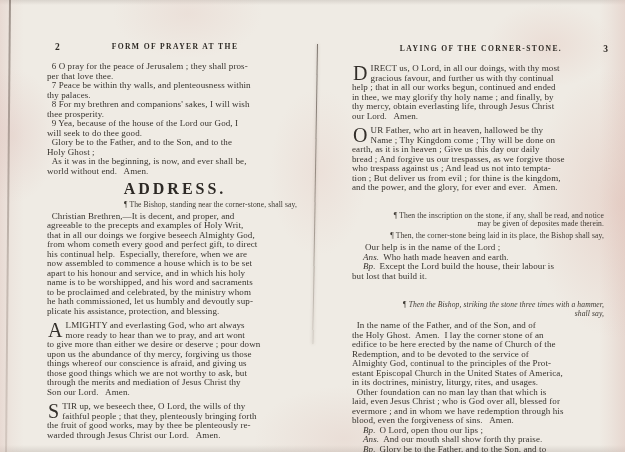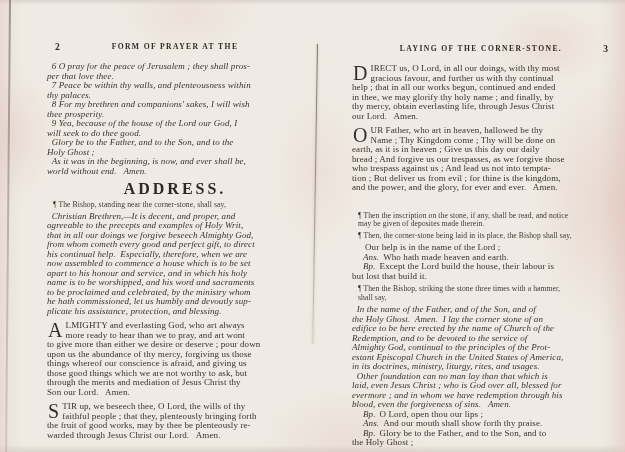--- a/index.html
+++ b/index.html
@@ -37,26 +37,26 @@
   }
   .page{position:absolute;font-size:9px;letter-spacing:0.1px;}
   .page-left{left:47px;top:42px;width:256px;}
   .page-right{left:352px;top:44px;width:258px;}
   .page-head{position:relative;height:12px;margin-bottom:8px;}
   .run-head{display:block;text-align:center;font-weight:bold;font-size:7.6px;letter-spacing:1.4px;color:#2f2b26;}
   .pg-num{position:absolute;top:0;font-weight:bold;font-size:9.5px;color:#2f2b26;}
   .pg-num-left{left:8px;}
   .pg-num-right{right:2px;}
   .tline{white-space:pre-wrap;line-height:9.5px;min-height:9.5px;}
-  .block{margin:0;font-style:italic;}
+  .block{margin:0;}
   .heading-address{
     text-align:center;font-weight:bold;font-size:16px;letter-spacing:3px;
     margin:4px 0 2px 0;color:#2d2925;
   }
-  .rubric{font-size:7.6px;line-height:8.5px;text-align:left;color:#3c3832;margin:3px 6px 2px 6px;}
+  .rubric{font-size:7.6px;line-height:8.5px;text-align:right;color:#3c3832;margin:3px 6px 2px 6px;}
   .rubric .tline{line-height:8.5px;min-height:8.5px;}
   .prayer{margin-top:5px;}
   .dropcap{
     float:left;font-size:20px;line-height:16px;height:18px;
     margin:1px 3px 0 1px;color:#332f2a;
   }
   .plines{}
   .vgroup{margin-top:3px;}
   .vrow{line-height:9.5px;min-height:9.5px;}
   .vindent{padding-left:11px;}
@@ -178,21 +178,21 @@
       <span class="vlabel">Ans.</span><span>Who hath made heaven and earth.</span>
     </div>
     <div class="vrow vindent">
       <span class="vlabel">Bp.</span><span>Except the Lord build the house, their labour is</span>
     </div>
     <div class="vrow">
       <span>but lost that build it.</span>
     </div>
   </div>
 
-  <div class="rubric" style="margin-top:4px;">
+  <div class="rubric" style="margin-top:20px;font-style:italic;">
       <div class="tline">¶ Then the Bishop, striking the stone three times with a hammer,</div>
       <div class="tline">shall say,</div>
     </div>
 
   <div class="block" style="margin-top:3px;">
       <div class="tline">  In the name of the Father, and of the Son, and of</div>
       <div class="tline">the Holy Ghost.  Amen.  I lay the corner stone of an</div>
       <div class="tline">edifice to be here erected by the name of Church of the</div>
       <div class="tline">Redemption, and to be devoted to the service of</div>
       <div class="tline">Almighty God, continual to the principles of the Prot-</div>

